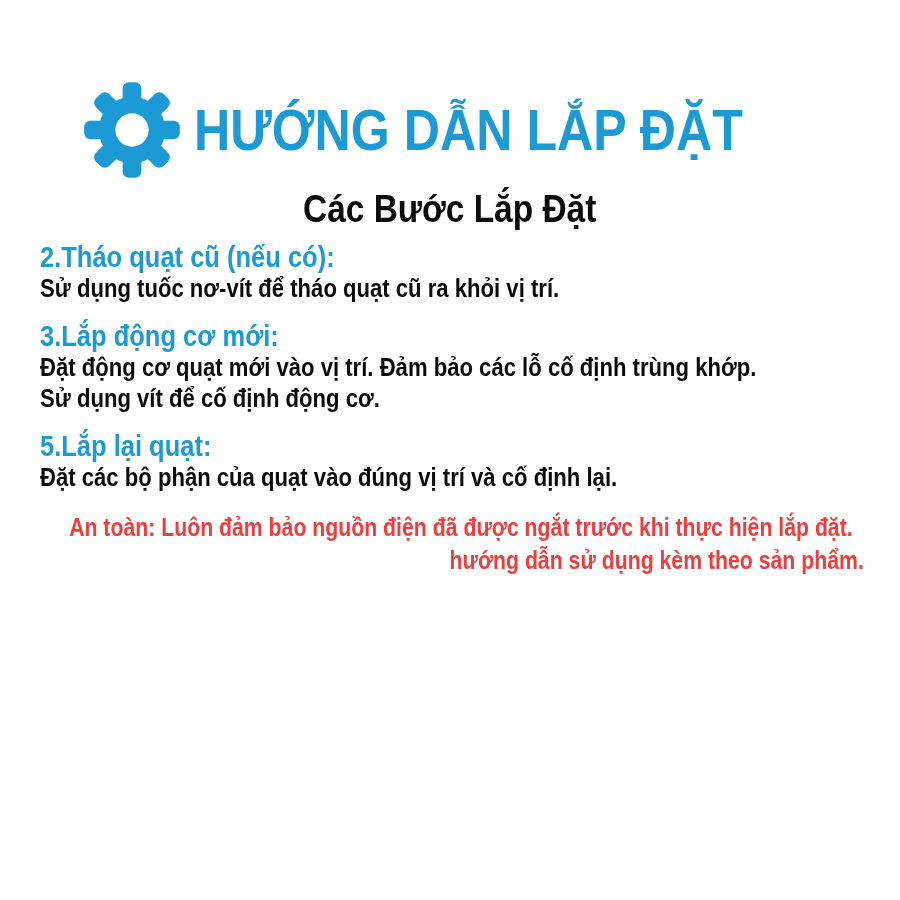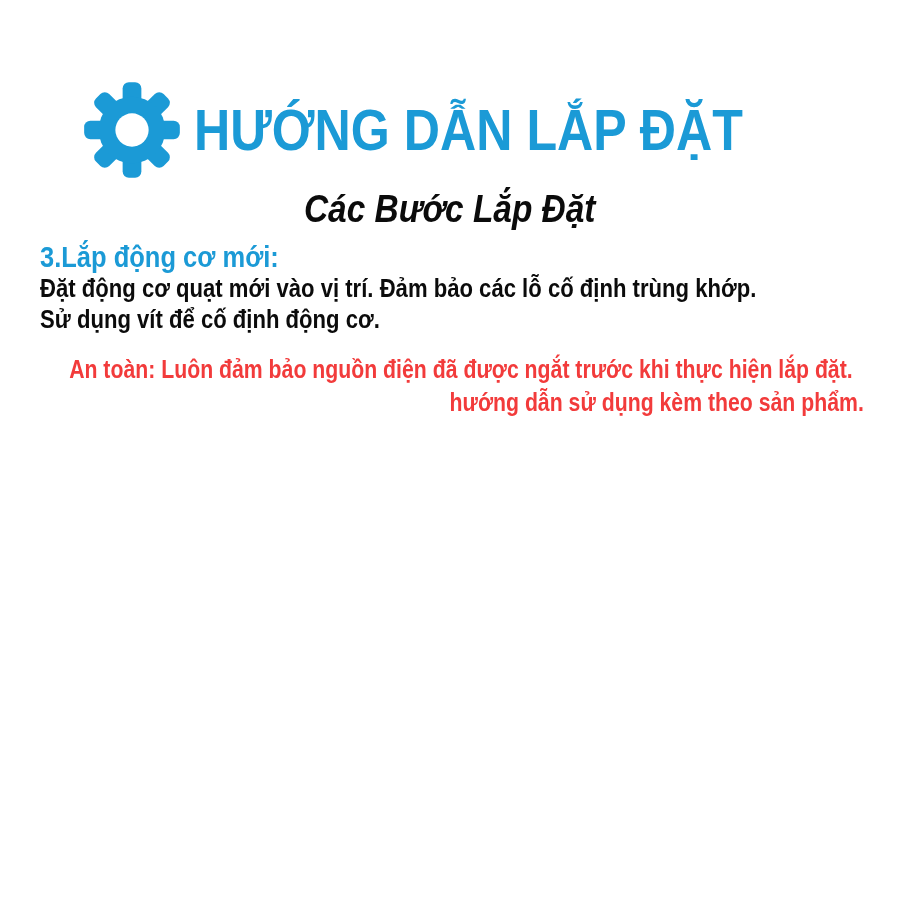--- a/index.html
+++ b/index.html
@@ -23,21 +23,21 @@
   .gear { width: 104px; height: 104px; flex: 0 0 auto; }
   .title {
     font-size: 57px;
     letter-spacing: 0px;
     line-height: 1;
     white-space: nowrap;
     display: inline-block;
     transform: scaleX(0.88);
     transform-origin: left center;
   }
-  .subtitle-row { text-align: center; margin-top: 6px; font-style: italic; }
+  .subtitle-row { text-align: center; margin-top: 6px; }
   .subtitle {
     font-size: 38px;
     color: #0b0b0b;
     display: inline-block;
     white-space: nowrap;
     transform: scaleX(0.88);
     transform-origin: center top;
     line-height: 42px;
   }
   
@@ -97,28 +97,36 @@
     <h1 class="title" style="color:#1b9ad6">HƯỚNG DẪN LẮP ĐẶT</h1>
   </div>
 
   <div class="subtitle-row">
     <h2 class="subtitle">Các Bước Lắp Đặt</h2>
   </div>
 
   <div class="steps">
 
 
+    <div class="step">
+      <span class="step-heading" style="color:#1b9ad6">2.Tháo quạt cũ (nếu có):</span>
+      <span class="step-line">Sử dụng tuốc nơ-vít để tháo quạt cũ ra khỏi vị trí.</span>
+    </div>
 
     <div class="step">
       <span class="step-heading" style="color:#1b9ad6">3.Lắp động cơ mới:</span>
       <span class="step-line">Đặt động cơ quạt mới vào vị trí. Đảm bảo các lỗ cố định trùng khớp.</span>
       <span class="step-line">Sử dụng vít để cố định động cơ.</span>
     </div>
 
 
+    <div class="step">
+      <span class="step-heading" style="color:#1b9ad6">5.Lắp lại quạt:</span>
+      <span class="step-line">Đặt các bộ phận của quạt vào đúng vị trí và cố định lại.</span>
+    </div>
 
 
   </div>
 
   <div class="footer">
     <div class="footer-line-row">
       <span class="footer-line" style="color:#f23b3b">An toàn: Luôn đảm bảo nguồn điện đã được ngắt trước khi thực hiện lắp đặt.</span>
     </div>
     <div class="footer-line-row">
       <span class="footer-line" style="color:#f23b3b">hướng dẫn sử dụng kèm theo sản phẩm.</span>

